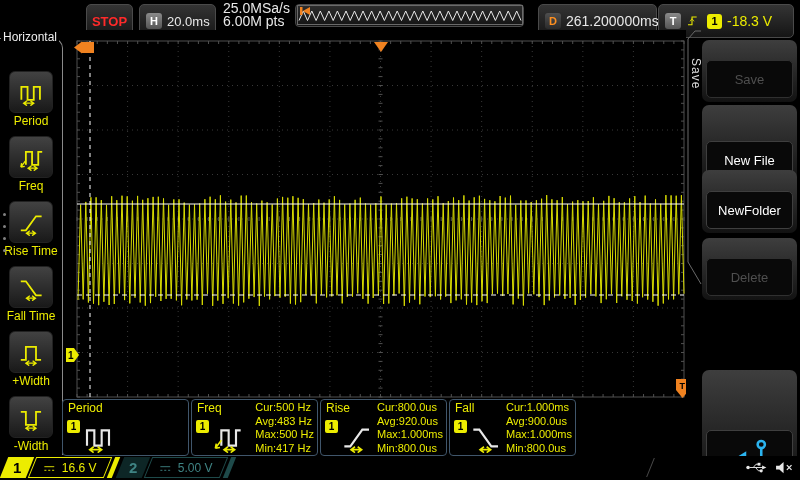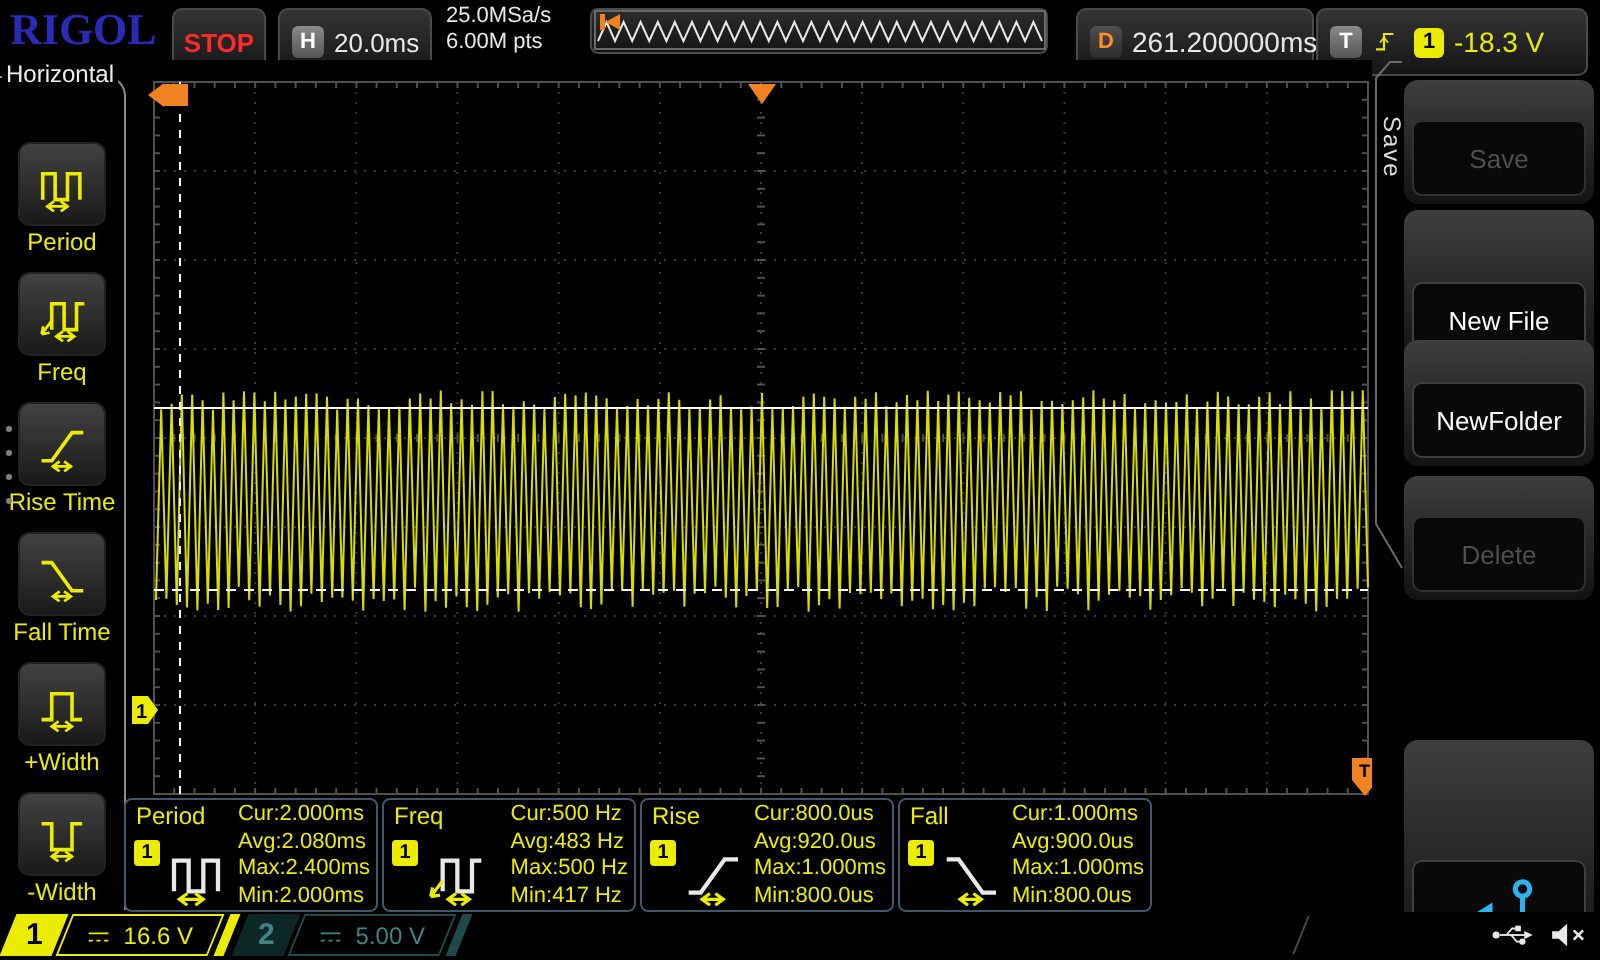--- a/index.html
+++ b/index.html
@@ -17,21 +17,21 @@
   .stop{left:86px;width:47px;justify-content:center;color:#ff2a2a;font-weight:bold;font-size:13px}
   .hbox{left:139px;width:77px}
   .dbox{left:538px;width:119px}
   .tboxx{left:658px;width:136px}
   .keycap{display:inline-flex;align-items:center;justify-content:center;flex:none;
           width:16px;height:16px;background:linear-gradient(#8a8a8a,#555);border-radius:3px;
           color:#fff;font-size:11px;font-weight:bold}
   .keycap.orange{color:#ff9020;background:linear-gradient(#4f4f4f,#2b2b2b)}
   .tval{color:#e8e8e8;font-size:13px;white-space:nowrap}
   .tval.small{font-size:14px}
-  .srate{position:absolute;left:223px;top:2px;font-size:11px;line-height:13px;color:#e8e8e8}
+  .srate{position:absolute;left:223px;top:2px;font-size:14px;line-height:13px;color:#e8e8e8}
   .preview{position:absolute;left:295px;top:4px;width:229px;height:23px;
            background:linear-gradient(#2c2c2c,#141414);border:1px solid #4a4a4a;border-radius:4px}
   .preview svg{display:block;width:226px;height:20px;margin:0 auto}
   .badge{width:15px;height:15px;background:#ecec00;border-radius:3px;color:#000;flex:none;
          font-weight:bold;font-size:11px;display:flex;align-items:center;justify-content:center}
   .ylw{color:#ecec00}
   .edge-ic{width:16px;height:16px;flex:none}
   .edge-ic svg{width:16px;height:16px;display:block}
 
   
@@ -94,21 +94,20 @@
   .divider{position:absolute;left:650px;top:2px;width:1px;height:19px;background:#4a4a4a;transform:skewX(-22deg)}
   .bb-icons{position:absolute;right:6px;top:4px;display:flex;gap:7px;align-items:center}
   .bb-icons svg{display:block}
 </style>
 </head>
 <body>
 
 <div class="screen">
 
   <header class="topbar">
-    <div class="logo">RIGOL</div>
     <div class="tbx stop">STOP</div>
     <div class="tbx hbox">
       <span class="keycap">H</span>
       <span class="tval">20.0ms</span>
     </div>
     <div class="srate">
       <div>25.0MSa/s</div>
       <div>6.00M pts</div>
     </div>
     <div class="preview">
@@ -592,26 +591,20 @@
   <section class="mrow-wrap">
       <div class="mpanel">
         <div class="mtitle">Period</div>
         <div class="mbadge">1</div>
         <div class="micon">
           <svg viewBox="0 0 24 24">
             <path d="M3 18.5 V7 H8.5 V18.5 H14 V7 H19.5 V18.5" fill="none" stroke="#e8e8e8" stroke-width="1.6"></path>
             <path d="M5 21.5 H14 M8 19.3 L5 21.5 L8 23.7 M11 19.3 L14 21.5 L11 23.7" fill="none" stroke="#ecec00" stroke-width="1.2"></path>
           </svg>
         </div>
-        <div class="mvals">
-          <div>Cur:2.000ms</div>
-          <div>Avg:2.080ms</div>
-          <div>Max:2.400ms</div>
-          <div>Min:2.000ms</div>
-        </div>
       </div>
       <div class="mpanel">
         <div class="mtitle">Freq</div>
         <div class="mbadge">1</div>
         <div class="micon">
           <svg viewBox="0 0 24 24">
             <path d="M7 18.5 V7 H12.5 V18.5 H18 V7 H21.5" fill="none" stroke="#e8e8e8" stroke-width="1.6"></path>
             <path d="M2.5 20.5 L7 14.5 M2.5 20.5 L3.2 17 M2.5 20.5 L6 19.9 M9 21.5 H17 M12 19.3 L9 21.5 L12 23.7 M14 19.3 L17 21.5 L14 23.7" fill="none" stroke="#ecec00" stroke-width="1.2"></path>
           </svg>
         </div>

